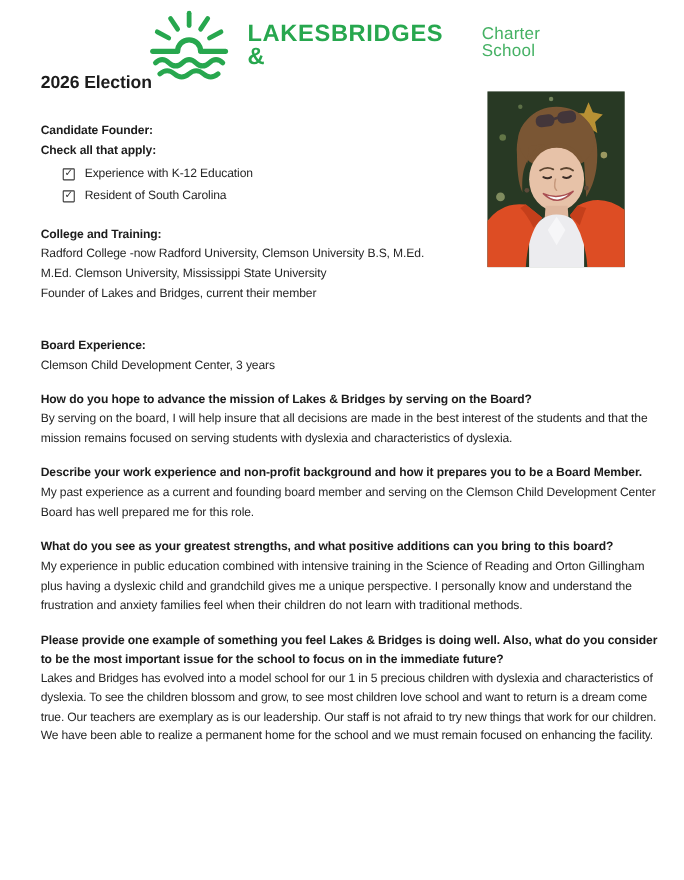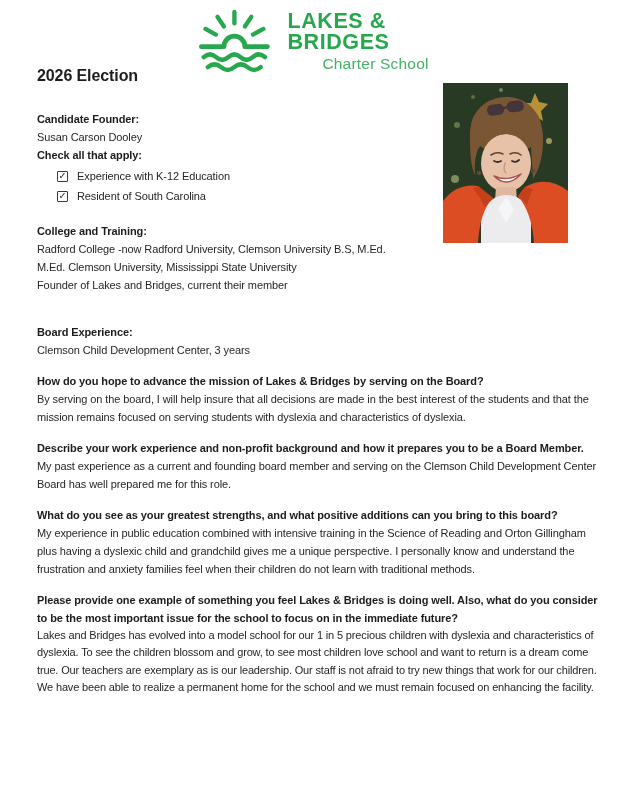--- a/index.html
+++ b/index.html
@@ -18,21 +18,21 @@
   .logo {
     position: absolute;
     top: 8px;
     left: 50%;
     transform: translateX(-50%);
     display: flex;
     align-items: center;
     gap: 12px;
   }
   .logo-icon svg { display: block; }
-  .logo-text { display: flex; flex-direction: column; line-height: 1; }
+  .logo-text { display: flex; flex-direction: row; line-height: 1; }
   .logo-name {
     font-weight: bold;
     font-size: 21.5px;
     letter-spacing: 0.6px;
     color: #27a74e;
     line-height: 21px;
   }
   .logo-sub {
     font-size: 15.5px;
     color: #45b164;
@@ -160,21 +160,20 @@
       <path d="M82,104 L75,113 L84,122 Q88,110 90,106 Z" fill="#c43f1b"></path>
     </svg>
   </div>
 
   <div class="content">
 
     <div class="title bold">2026 Election</div>
 
     <div class="sec-profile">
       <div class="bold">Candidate Founder:</div>
-      <div>Susan Carson Dooley</div>
     </div>
 
     <div class="sec-check">
       <div class="bold">Check all that apply:</div>
       <div class="check-items">
         <div class="check-row">
           <span class="checkbox">✓</span>
           <span>Experience with K-12 Education</span>
         </div>
         <div class="check-row">

